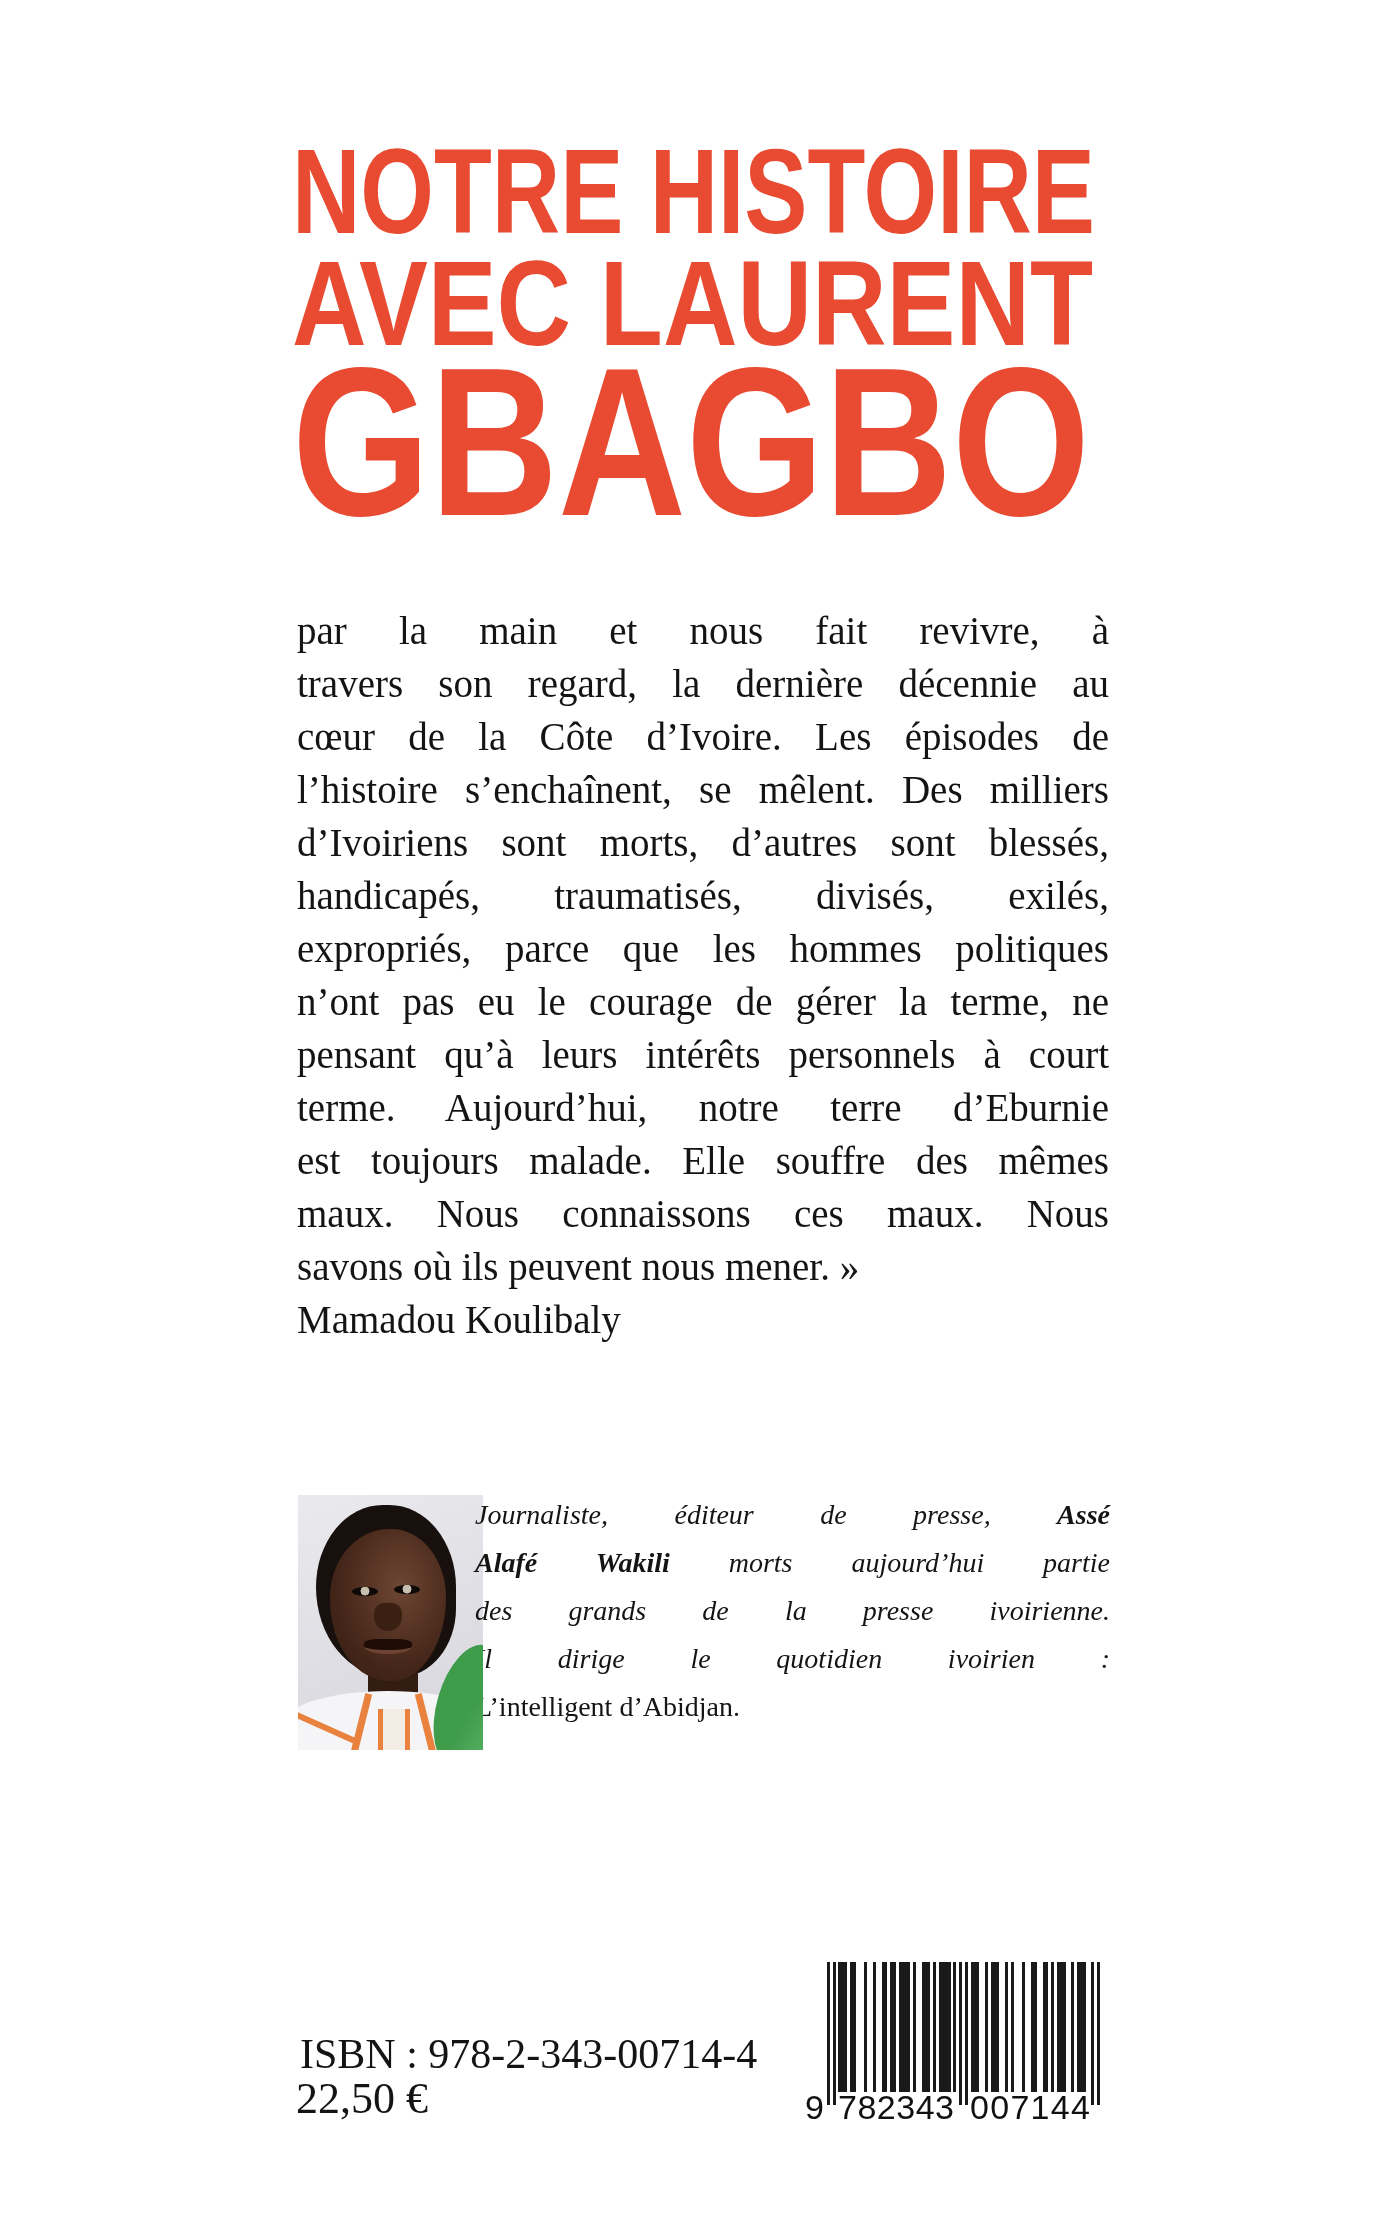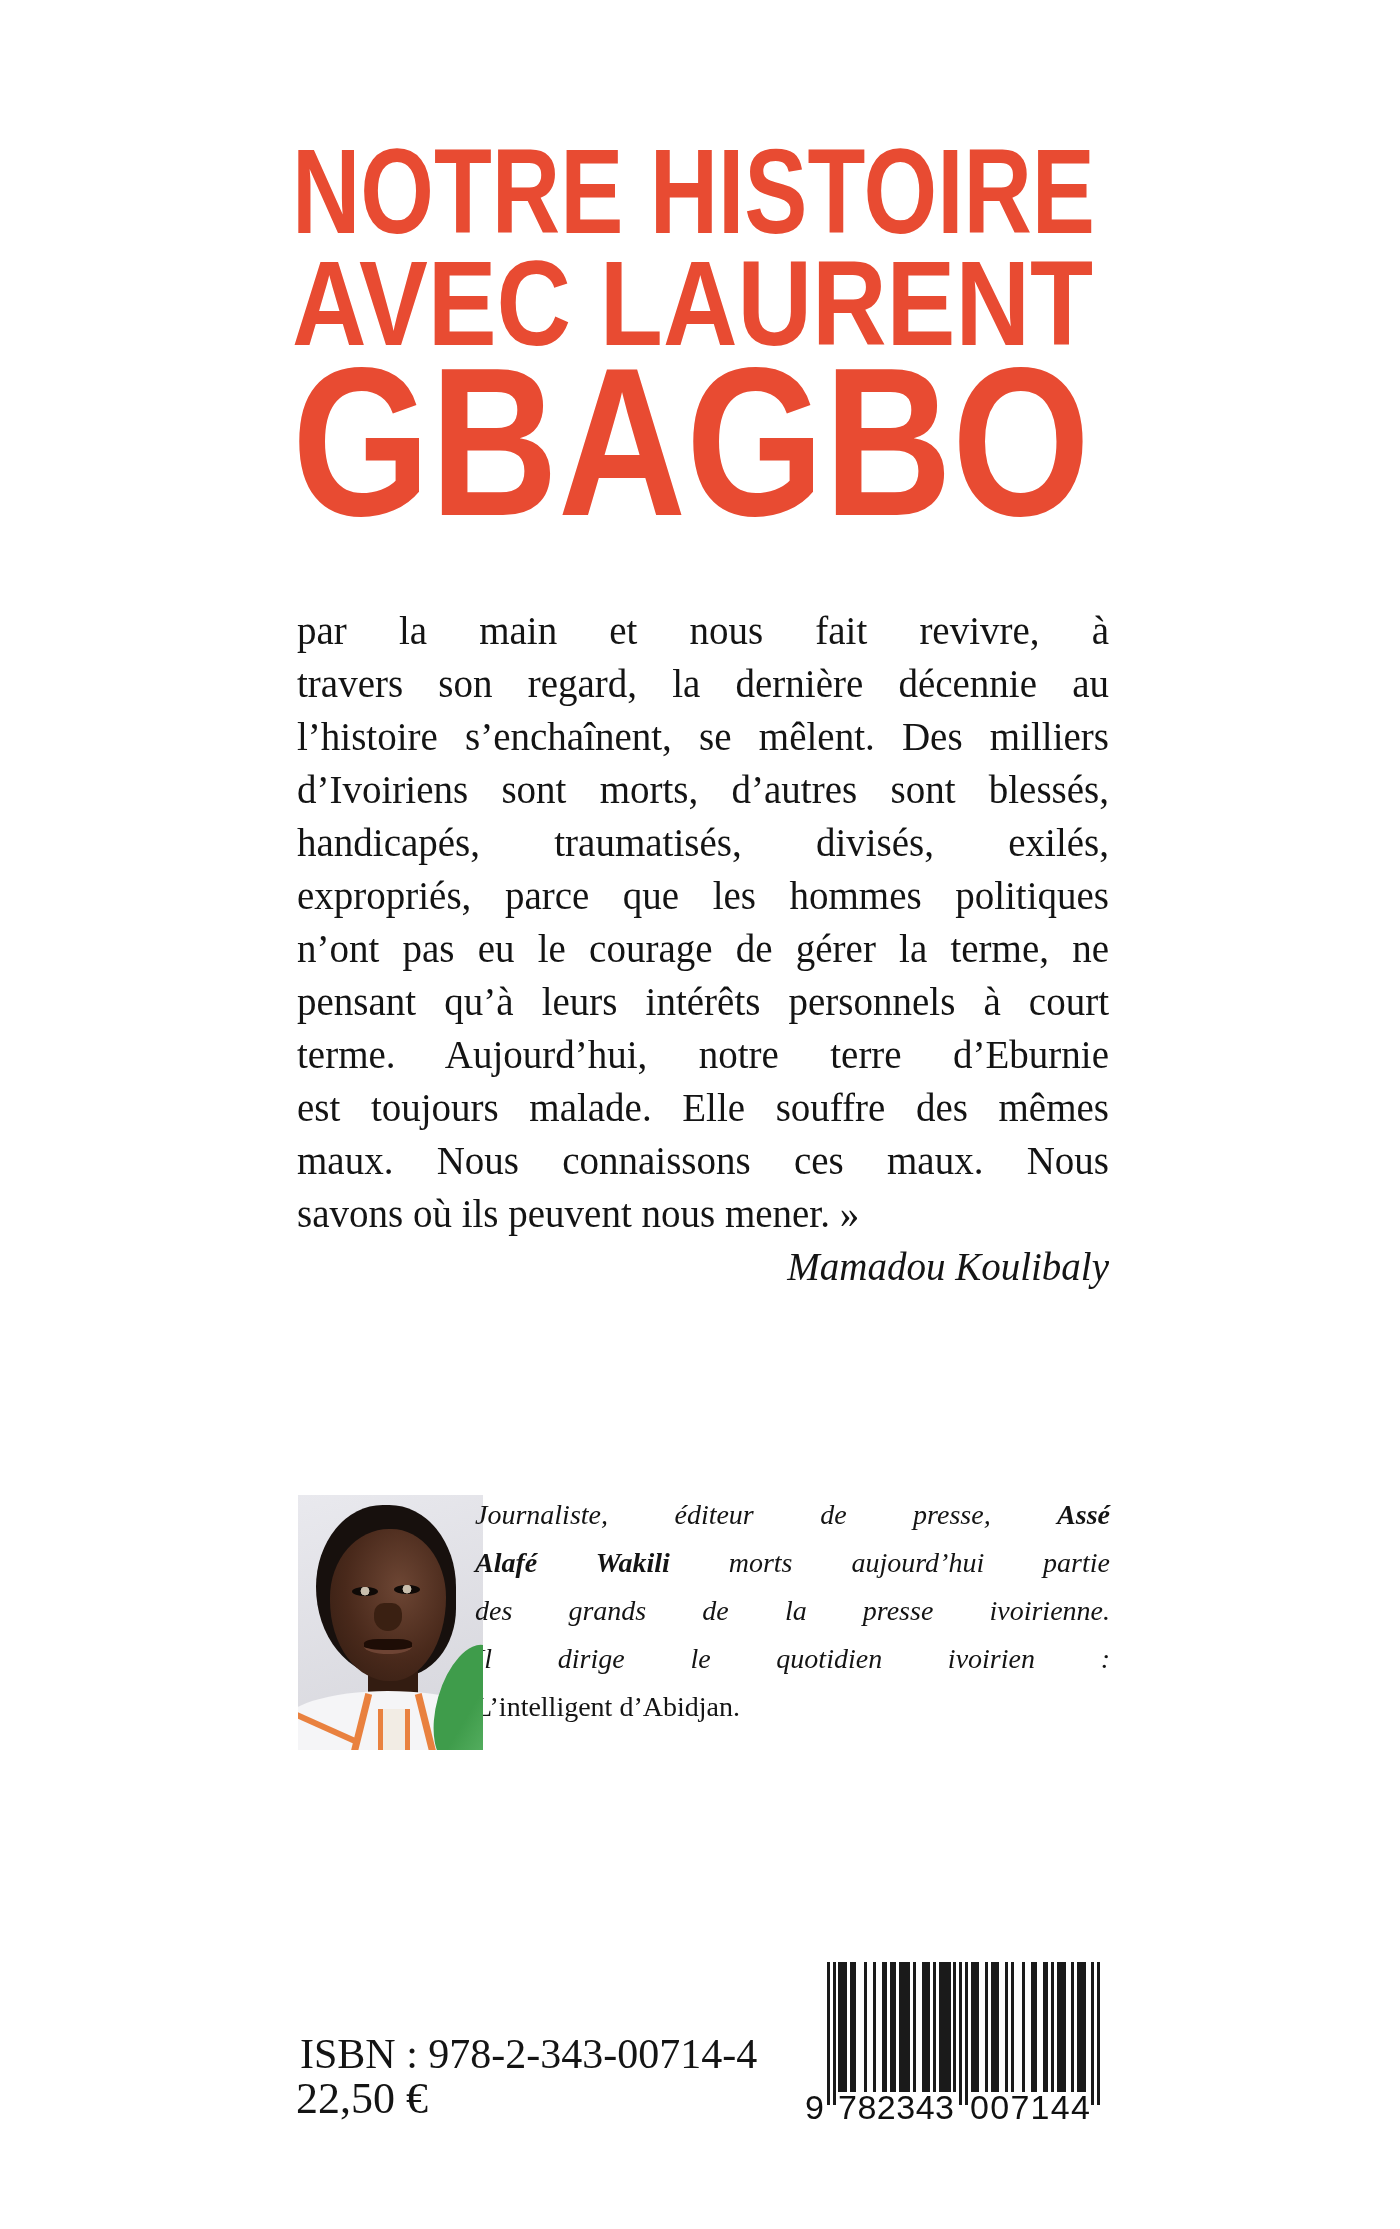--- a/index.html
+++ b/index.html
@@ -11,21 +11,21 @@
   
   .title-svg { position:absolute; left:0; top:0; }
   .title-svg text { font-family:"Liberation Sans", sans-serif; font-weight:bold; fill:var(--accent); }
   .t12 { font-size:120px; }
   .t3  { font-size:212px; }
 
   
   .quote { position:absolute; left:297px; top:604px; width:812px; font-size:39px; line-height:53px; }
   .qline { text-align:justify; text-align-last:justify; white-space:normal; height:53px; overflow:visible; }
   .qline.last { text-align-last:left; }
-  .attribution { text-align:right; height:53px;font-style:italic; }
+  .attribution { height:53px; }
 
   
   .photo { position:absolute; left:298px; top:1495px; width:185px; height:255px; overflow:hidden;
            background:linear-gradient(160deg,#e9e9ee 0%,#d5d5db 100%); }
   .photo div { position:absolute; }
   .ph-hair { left:18px; top:10px; width:140px; height:172px; background:#17100d; border-radius:50% 50% 42% 55%; z-index:1; }
   .ph-neck { left:70px; top:172px; width:50px; height:50px; background:#331c11; z-index:2; }
   .ph-body { left:-16px; top:196px; width:220px; height:70px; background:#f5f5f7; border-radius:48% 52% 0 0; z-index:3; }
   .ph-green { right:-16px; top:148px; width:62px; height:125px; background:linear-gradient(105deg,#3f9c4b 55%,#5ab264 100%);
               transform:rotate(16deg); border-radius:55% 45% 45% 55%; z-index:4; }
@@ -70,20 +70,21 @@
 
   <svg class="title-svg" width="1400" height="560">
     <text class="t12" x="292" y="233" textLength="803" lengthAdjust="spacingAndGlyphs">NOTRE HISTOIRE</text>
     <text class="t12" x="292" y="345" textLength="801" lengthAdjust="spacingAndGlyphs">AVEC LAURENT</text>
     <text class="t3" x="292" y="515" textLength="798" lengthAdjust="spacingAndGlyphs">GBAGBO</text>
   </svg>
 
   <div class="quote">
     <div class="qline">par la main et nous fait revivre, à</div>
     <div class="qline">travers son regard, la dernière décennie au</div>
+    <div class="qline">cœur de la Côte d’Ivoire. Les épisodes de</div>
     <div class="qline">l’histoire s’enchaînent, se mêlent. Des milliers</div>
     <div class="qline">d’Ivoiriens sont morts, d’autres sont blessés,</div>
     <div class="qline">handicapés, traumatisés, divisés, exilés,</div>
     <div class="qline">expropriés, parce que les hommes politiques</div>
     <div class="qline">n’ont pas eu le courage de gérer la terme, ne</div>
     <div class="qline">pensant qu’à leurs intérêts personnels à court</div>
     <div class="qline">terme. Aujourd’hui, notre terre d’Eburnie</div>
     <div class="qline">est toujours malade. Elle souffre des mêmes</div>
     <div class="qline">maux. Nous connaissons ces maux. Nous</div>
     <div class="qline last">savons où ils peuvent nous mener. »</div>

